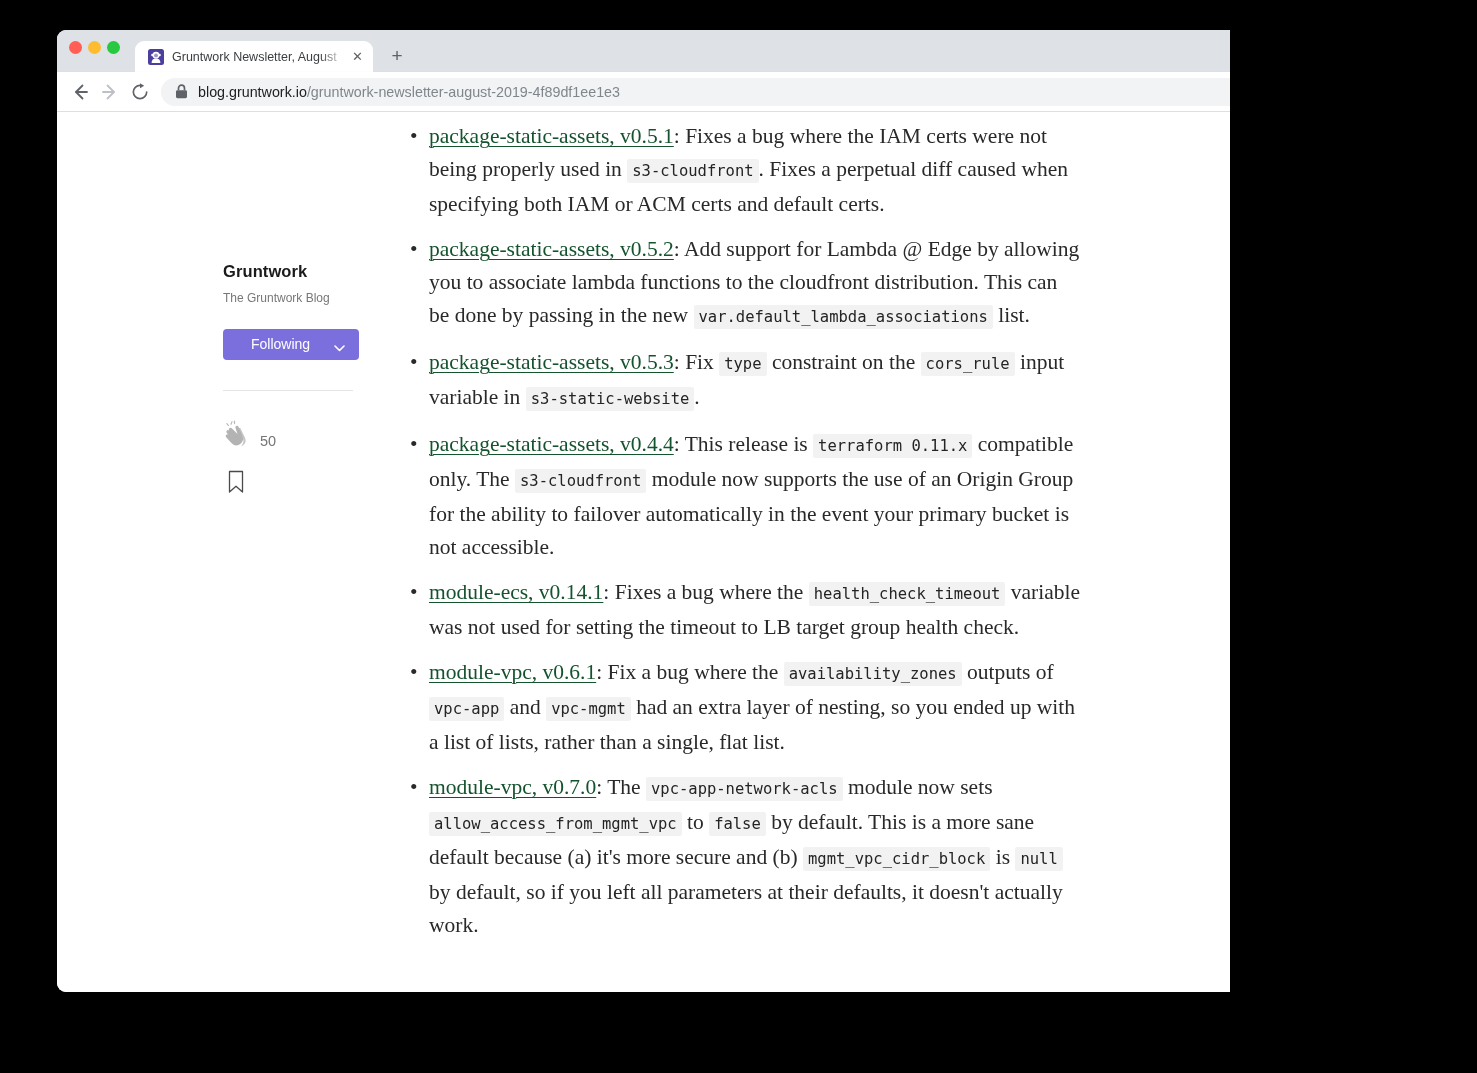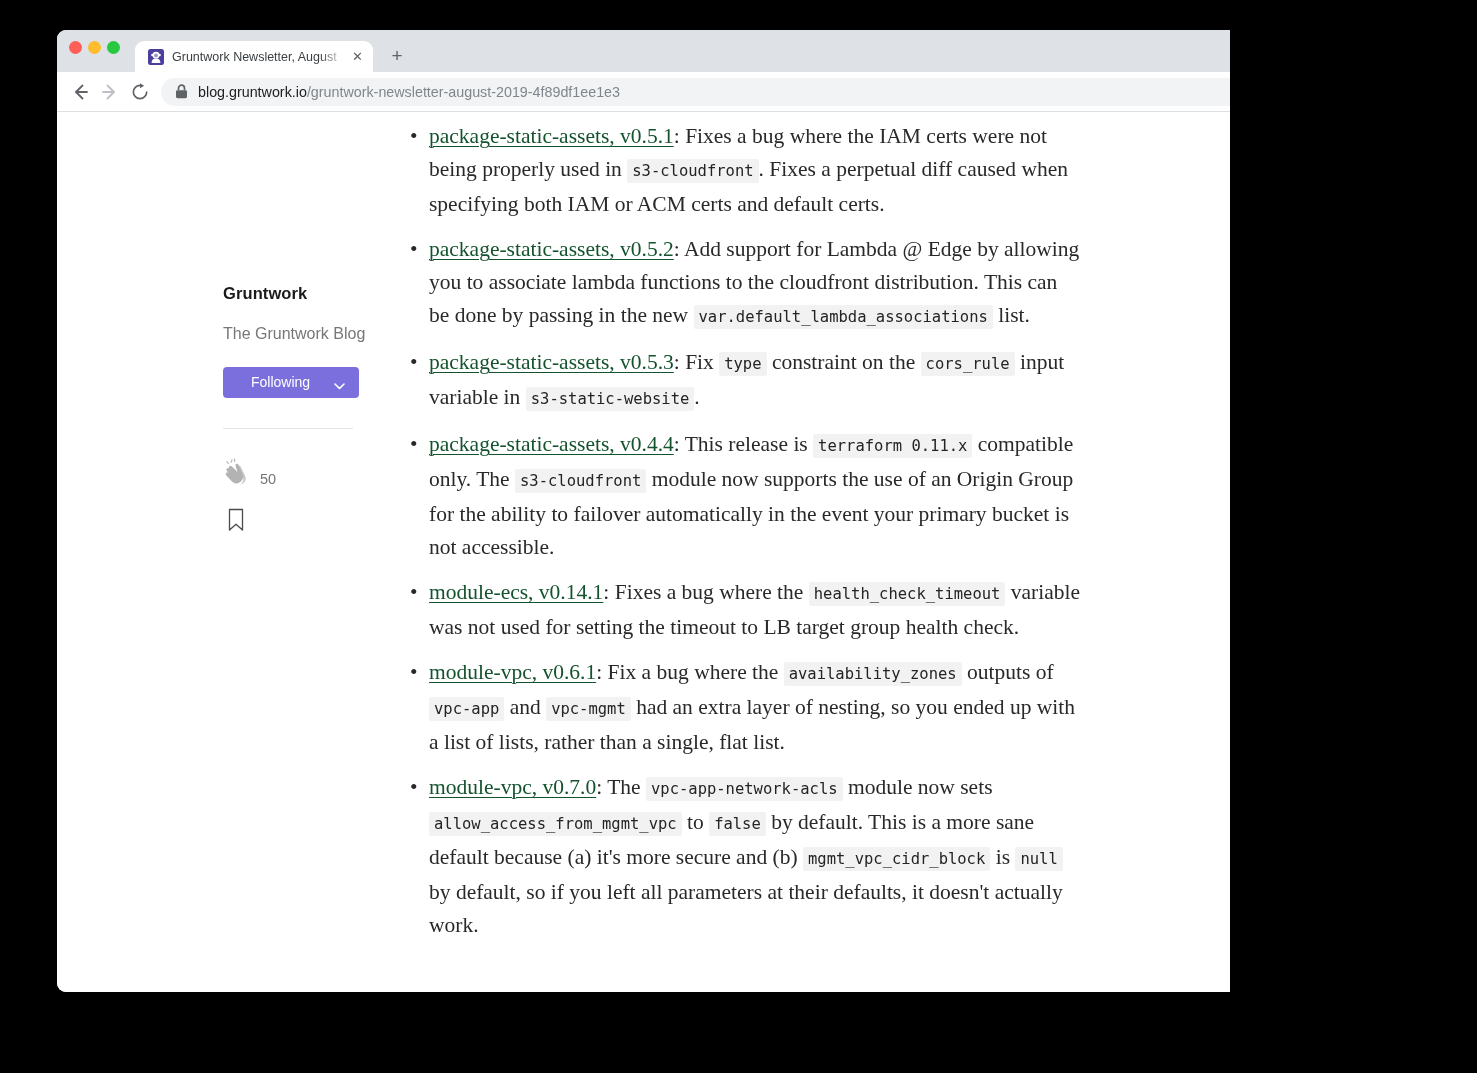--- a/index.html
+++ b/index.html
@@ -40,23 +40,23 @@
   .url-text .path { color:#80868b; }
   .toolbar-right { display:flex; align-items:center; gap:10px; padding-right:4px; }
   .avatar { width:28px; height:28px; border-radius:50%;
             background:radial-gradient(circle at 50% 38%, #8a8378 0 22%, #4a443e 55%, #23201d 100%);
             border:1px solid #d5d5d5; }
 
   
   .content { position:relative; height:880px; background:#fff; overflow:hidden; }
 
   
-  .sidebar { position:absolute; left:166px; top:172px; width:190px; }
+  .sidebar { position:absolute; left:166px; top:150px; width:190px; }
   .pub-name { font-size:16.5px; font-weight:700; color:#1b1b1b; letter-spacing:.1px; }
-  .pub-sub  { font-size:16px; color:#777; margin-top:22px; }
+  .pub-sub  { font-size:12px; color:#777; margin-top:10px; }
   .follow-btn { margin-top:24px; display:inline-flex; align-items:flex-end; gap:24px;
                 background:var(--accent,#7b6fdd); color:#fff; font-size:14px;
                 padding:7px 14px 8px 28px; border:none; border-radius:4px; cursor:pointer;
                 font-family:"Liberation Sans",sans-serif; }
   .side-divider { margin-top:30px; width:130px; border:none; border-top:1px solid #e4e4e4; }
   .clap-row { margin-top:29px; display:flex; align-items:flex-end; gap:9px; }
   .clap-count { font-size:14.5px; color:#757575; }
   .bookmark-row { margin-top:21px; margin-left:4px; }
 
   

